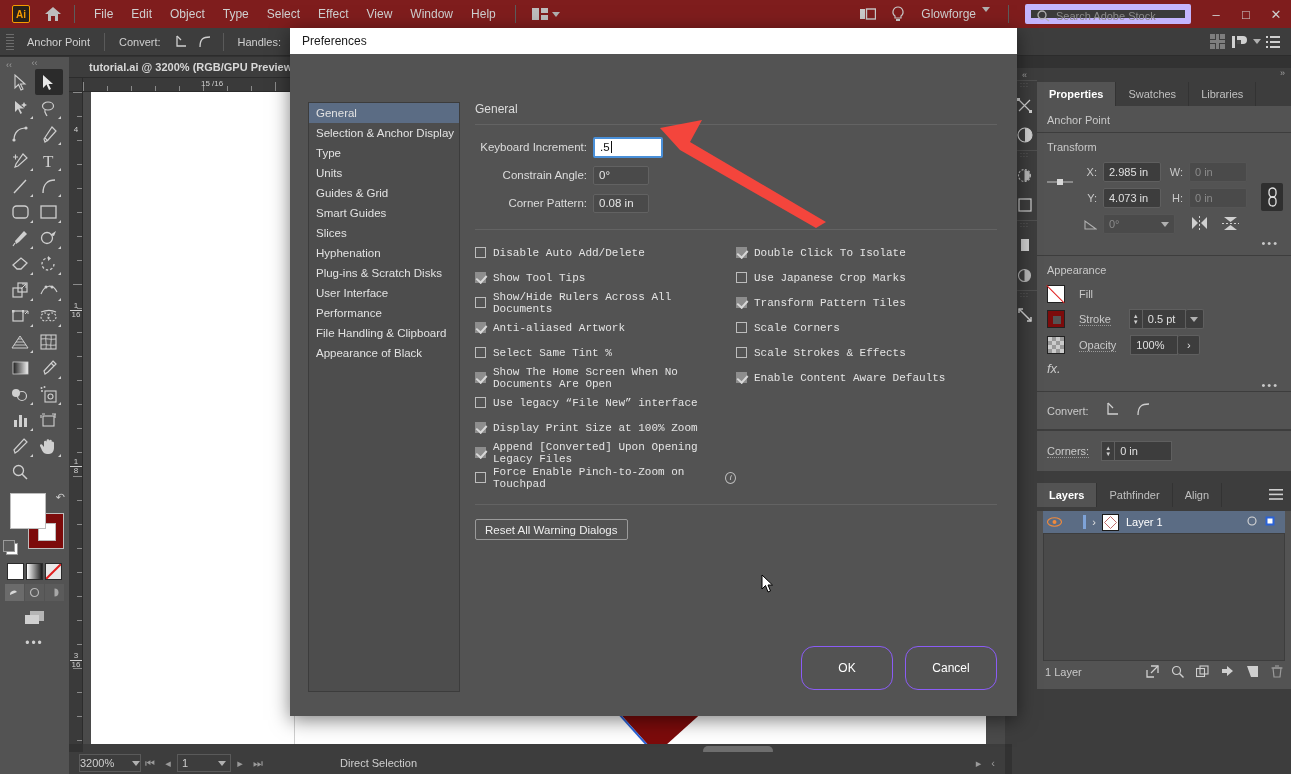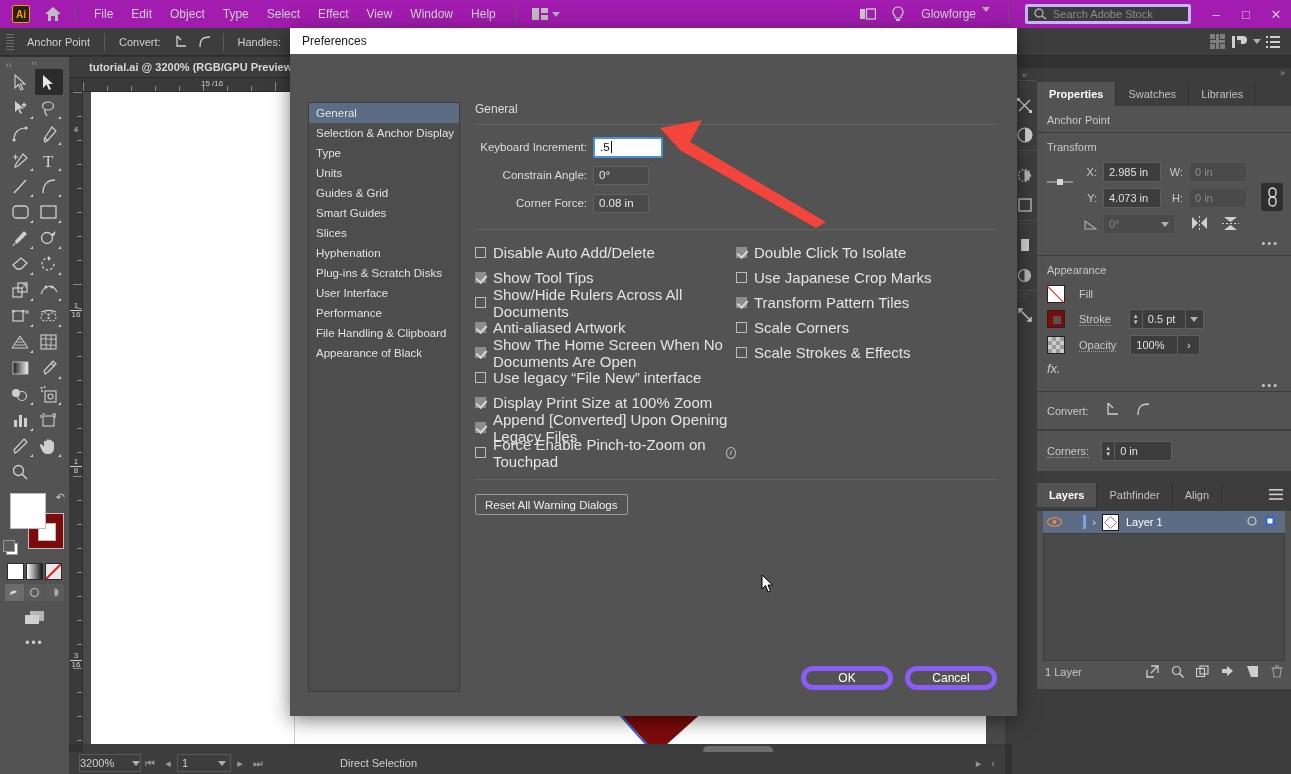--- a/index.html
+++ b/index.html
@@ -9,38 +9,38 @@
     font-family: "Liberation Sans", sans-serif;
     font-size: 11px;
     color: #d8d8d8;
     overflow: hidden;
   }
   #app { position: relative; width: 1291px; height: 774px; }
 
   
   .menubar {
     position: absolute; left: 0; top: 0; width: 1291px; height: 28px;
-    background: #a21caf; display: flex; align-items: center;
+    background: #7f1d1d; display: flex; align-items: center;
   }
   .ai-logo {
     width: 18px; height: 18px; margin-left: 12px; border: 1px solid #f59b00;
     background: #2a2119; color: #f59b00; font-size: 10px; font-weight: bold;
     display: flex; align-items: center; justify-content: center; border-radius: 2px;
   }
   .home-icon { margin-left: 12px; width: 22px; height: 20px; display:flex;align-items:center;justify-content:center; }
   .mb-sep { width: 1px; height: 18px; background: #5c5c5c; margin: 0 10px; }
   .menu-item { padding: 4px 9px; font-size: 12px; color: #d0d0d0; cursor: default; }
   .mb-right { margin-left: auto; display: flex; align-items: center; height: 28px; }
   .arrange-icon { display:flex; align-items:center; gap:4px; padding: 0 6px; }
   .chev { width:0;height:0;border-left:4px solid transparent;border-right:4px solid transparent;border-top:5px solid #b0b0b0; }
   .mb-icon { width: 30px; height:28px; display:flex;align-items:center;justify-content:center; }
   .glowforge { font-size: 12px; color: #cfcfcf; display:flex;align-items:flex-start;gap:6px;padding:0 8px; }
   .stocksearch {
-    width: 166px; height: 20px; background: #3b3b3b; border: 3px solid #c4b5fd;
-    border-radius: 2px; display: flex; align-items: center; padding: 0 6px; gap: 6px;
+    width: 166px; height: 20px; background: #3b3b3b; border: 6px solid #c4b5fd;
+    border-radius: 2px; display: flex; padding: 0 6px; gap: 6px;
     margin-left: 6px;
   }
   .stocksearch .ph { color: #8c8c8c; font-size: 11px; }
   .wctl { display: flex; margin-left: 10px; }
   .wctl div { width: 30px; height: 28px; display:flex;align-items:center;justify-content:center;color:#cfcfcf;font-size:13px; }
 
   
   .controlbar {
     position: absolute; left:0; top: 28px; width: 1291px; height: 28px;
     background: #3d3d3d; border-bottom: 1px solid #2c2c2c;
@@ -199,30 +199,30 @@
   .caret { width:1px; height:12px; background:#111; margin-left:1px; }
   .cbgrid { display:flex; }
   .cbcol { width:50%; }
   .cbrow { display:flex; align-items:center; height:25px; gap:7px; }
   .cbox { width:11px; height:11px; border:1px solid #bcbcbc; background:#535353; position:relative; flex:none;}
   .cbox.on::after {
     content:''; position:absolute; left:2px; top:0px; width:5px; height:8px;
     border:solid #d8d8d8; border-width: 0 2px 2px 0; transform: rotate(42deg);
   }
   .cbox.on { background:#8d8d8d; border-color:#8d8d8d; }
-  .cblbl { font-size:15px; color:#e4e4e4; }
+  .cblbl { font-size:11px; color:#e4e4e4;font-family:Liberation Mono, monospace; }
   .infoi { width:12px;height:12px;border:1px solid #bdbdbd;border-radius:50%;
     font-size:8px; color:#dcdcdc; display:flex;align-items:center;justify-content:center; font-style:italic;}
   .resetbtn {
     height:21px; border:1px solid #9a9a9a; border-radius:2px; background:#535353;
     color:#eee; font-size:11.5px; display:inline-flex; align-items:center; padding: 0 9px;
   }
   .dlg-foot { position:absolute; right: 20px; bottom: 26px; display:flex; gap:12px;}
   .pillbtn {
-    width: 92px; height: 24px; border:5px solid #8b5cf6; border-radius:13px;
+    width: 92px; height: 44px; border:1px solid #8b5cf6; border-radius:13px;
     background:#535353; color:#fff; font-size:12px; display:flex;align-items:center;justify-content:center;
   }
   .arrow-overlay { position:absolute; left: 650px; top: 118px; pointer-events:none; }
   .cursor { position:absolute; left: 761px; top: 574px; pointer-events:none; }
 </style>
 </head>
 <body>
 
 <div id="app">
 
@@ -1028,21 +1028,21 @@
               <span class="caret"></span>
             </span>
           </div>
           <div class="frow">
             <span class="flbl">Constrain Angle:</span>
             <span class="dfld" style="width:56px;">
               <span>0°</span>
             </span>
           </div>
           <div class="frow">
-            <span class="flbl">Corner Force:</span>
+            <span class="flbl">Corner Pattern:</span>
             <span class="dfld" style="width:56px;">
               <span>0.08 in</span>
             </span>
           </div>
         </div>
 
         <div class="hr" style="margin-top:12px;"></div>
 
         <div class="cbgrid" style="margin-top:10px;">
           <div class="cbcol" id="cbLeft">
@@ -1056,20 +1056,24 @@
               </div>
               <div class="cbrow">
                 <span class="cbox"></span>
                 <span class="cblbl">Show/Hide Rulers Across All Documents</span>
               </div>
               <div class="cbrow">
                 <span class="cbox on"></span>
                 <span class="cblbl">Anti-aliased Artwork</span>
               </div>
               <div class="cbrow">
+                <span class="cbox"></span>
+                <span class="cblbl">Select Same Tint %</span>
+              </div>
+              <div class="cbrow">
                 <span class="cbox on"></span>
                 <span class="cblbl">Show The Home Screen When No Documents Are Open</span>
               </div>
               <div class="cbrow">
                 <span class="cbox"></span>
                 <span class="cblbl">Use legacy “File New” interface</span>
               </div>
               <div class="cbrow">
                 <span class="cbox on"></span>
                 <span class="cblbl">Display Print Size at 100% Zoom</span>
@@ -1097,20 +1101,24 @@
                 <span class="cbox on"></span>
                 <span class="cblbl">Transform Pattern Tiles</span>
               </div>
               <div class="cbrow">
                 <span class="cbox"></span>
                 <span class="cblbl">Scale Corners</span>
               </div>
               <div class="cbrow">
                 <span class="cbox"></span>
                 <span class="cblbl">Scale Strokes &amp; Effects</span>
+              </div>
+              <div class="cbrow">
+                <span class="cbox on"></span>
+                <span class="cblbl">Enable Content Aware Defaults</span>
               </div>
             </div>
         </div>
 
         <div class="hr" style="margin-top:14px;"></div>
 
         <div style="margin-top:14px;">
           <span class="resetbtn">Reset All Warning Dialogs</span>
         </div>
       </div>

